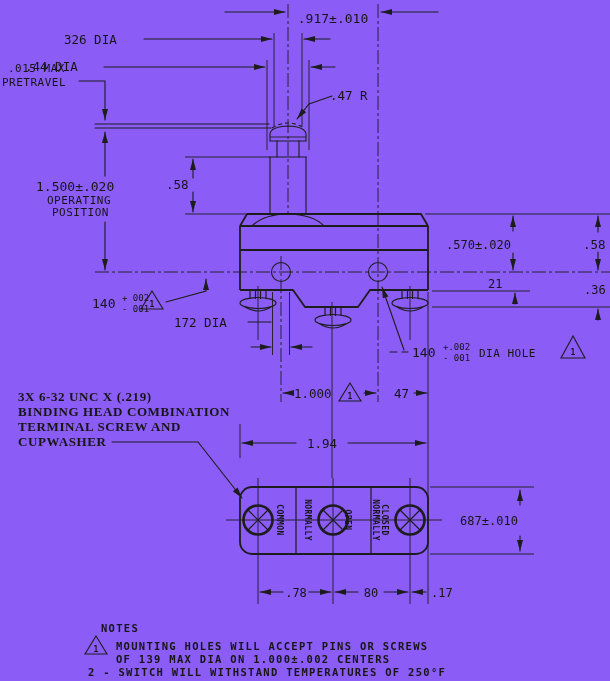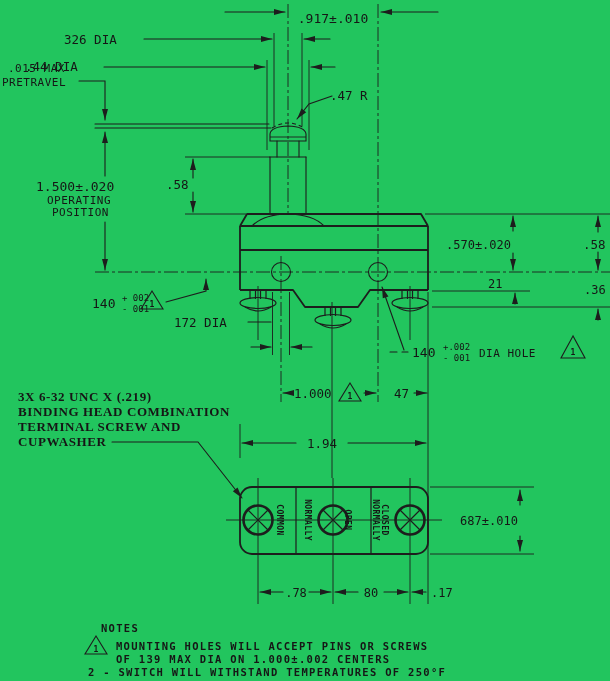--- a/index.html
+++ b/index.html
@@ -1,16 +1,16 @@
 <!DOCTYPE html>
 <html><head>
 <meta charset="utf-8">
 <style>
   html,body{margin:0;padding:0;background:#f4f4f2;}
-  .sheet{width:610px;height:681px;background:#22c55e;position:relative;overflow:hidden;}
+  .sheet{width:610px;height:681px;background:#8b5cf6;position:relative;overflow:hidden;}
   svg{display:block;}
   .ln{stroke:#1d1d1d;stroke-width:1.1;fill:none;stroke-linecap:round;}
   .thick{stroke:#1d1d1d;stroke-width:1.8;fill:none;stroke-linejoin:round;}
   .thin{stroke:#1d1d1d;stroke-width:0.9;fill:none;}
   .cl{stroke:#1d1d1d;stroke-width:0.9;fill:none;stroke-dasharray:14 3 3 3;}
   .dash{stroke:#1d1d1d;stroke-width:1.1;fill:none;stroke-dasharray:4 3;}
   .scr{stroke:#1d1d1d;stroke-width:1.2;fill:none;}
   text{fill:#161616;font-family:"DejaVu Sans Mono",monospace;}
   .t13{font-size:13px;}
   .t12{font-size:12px;}

